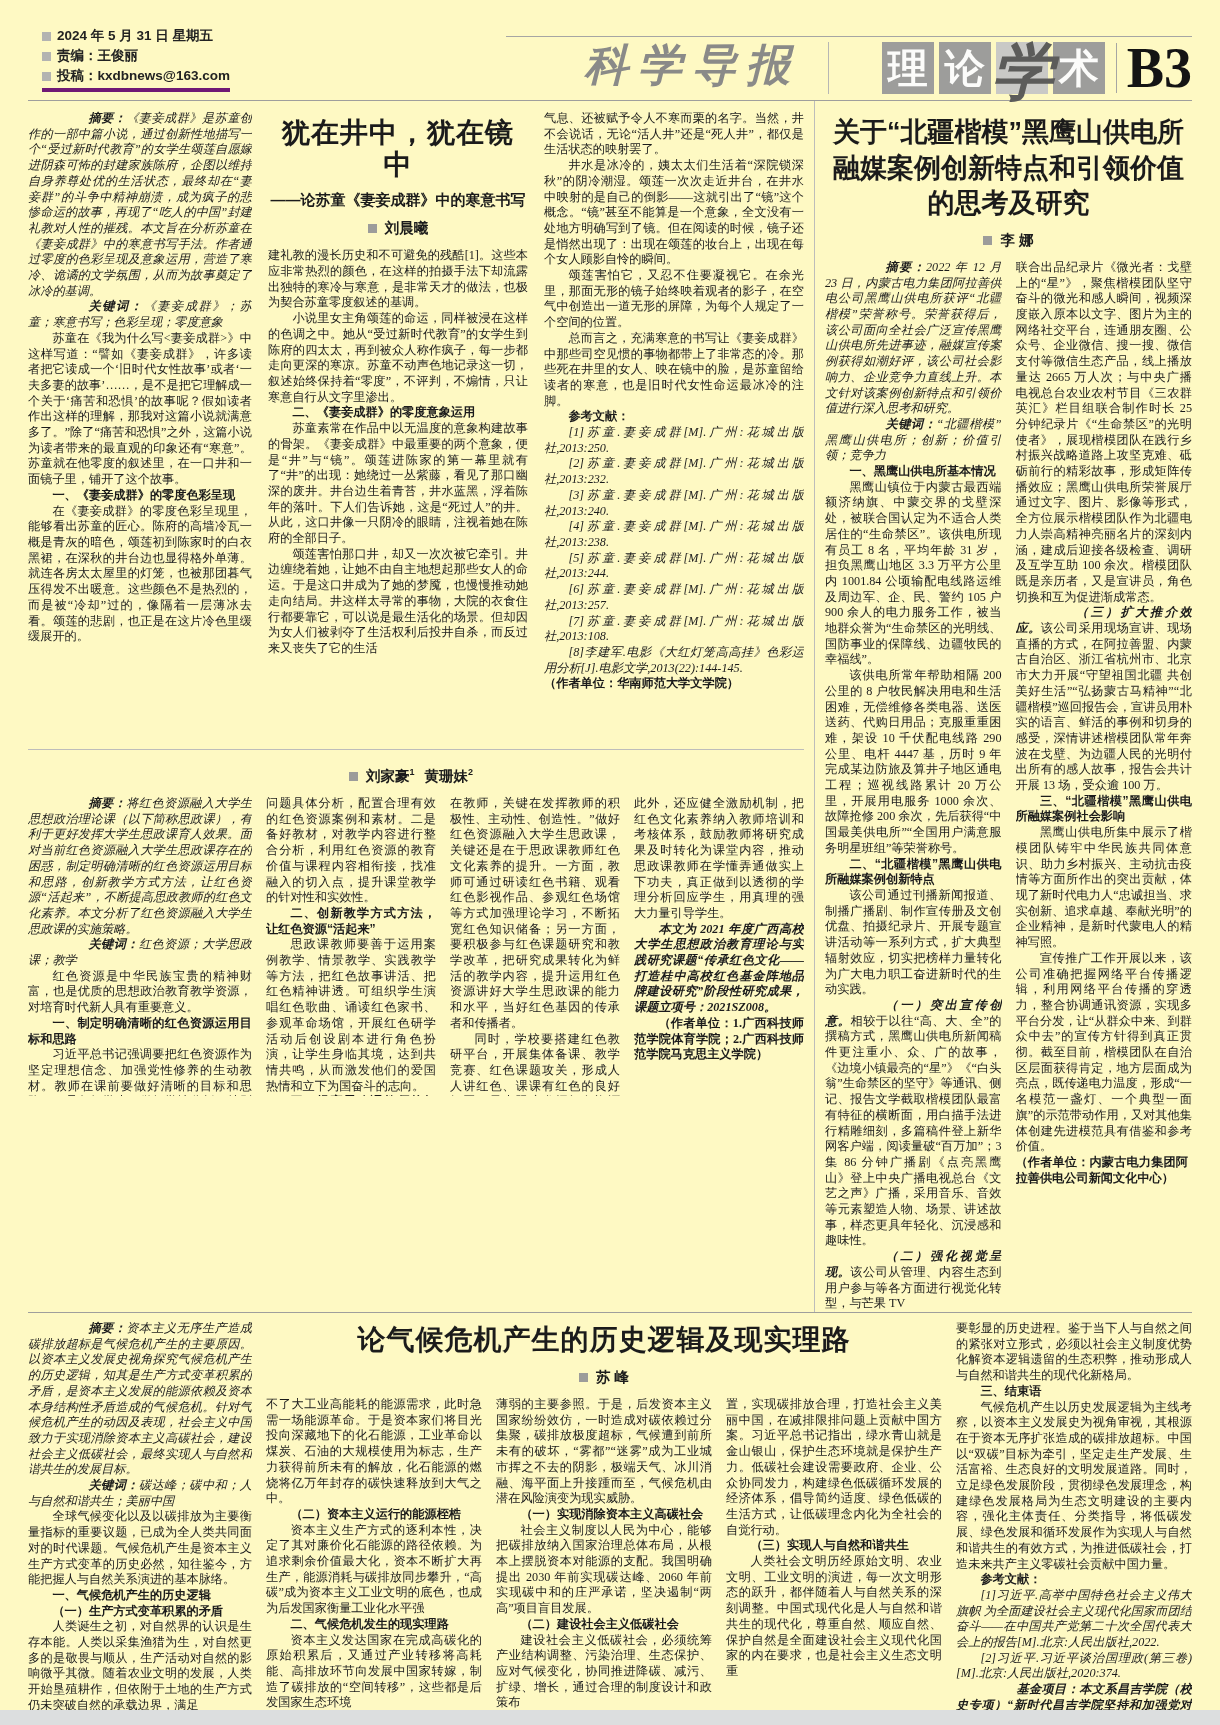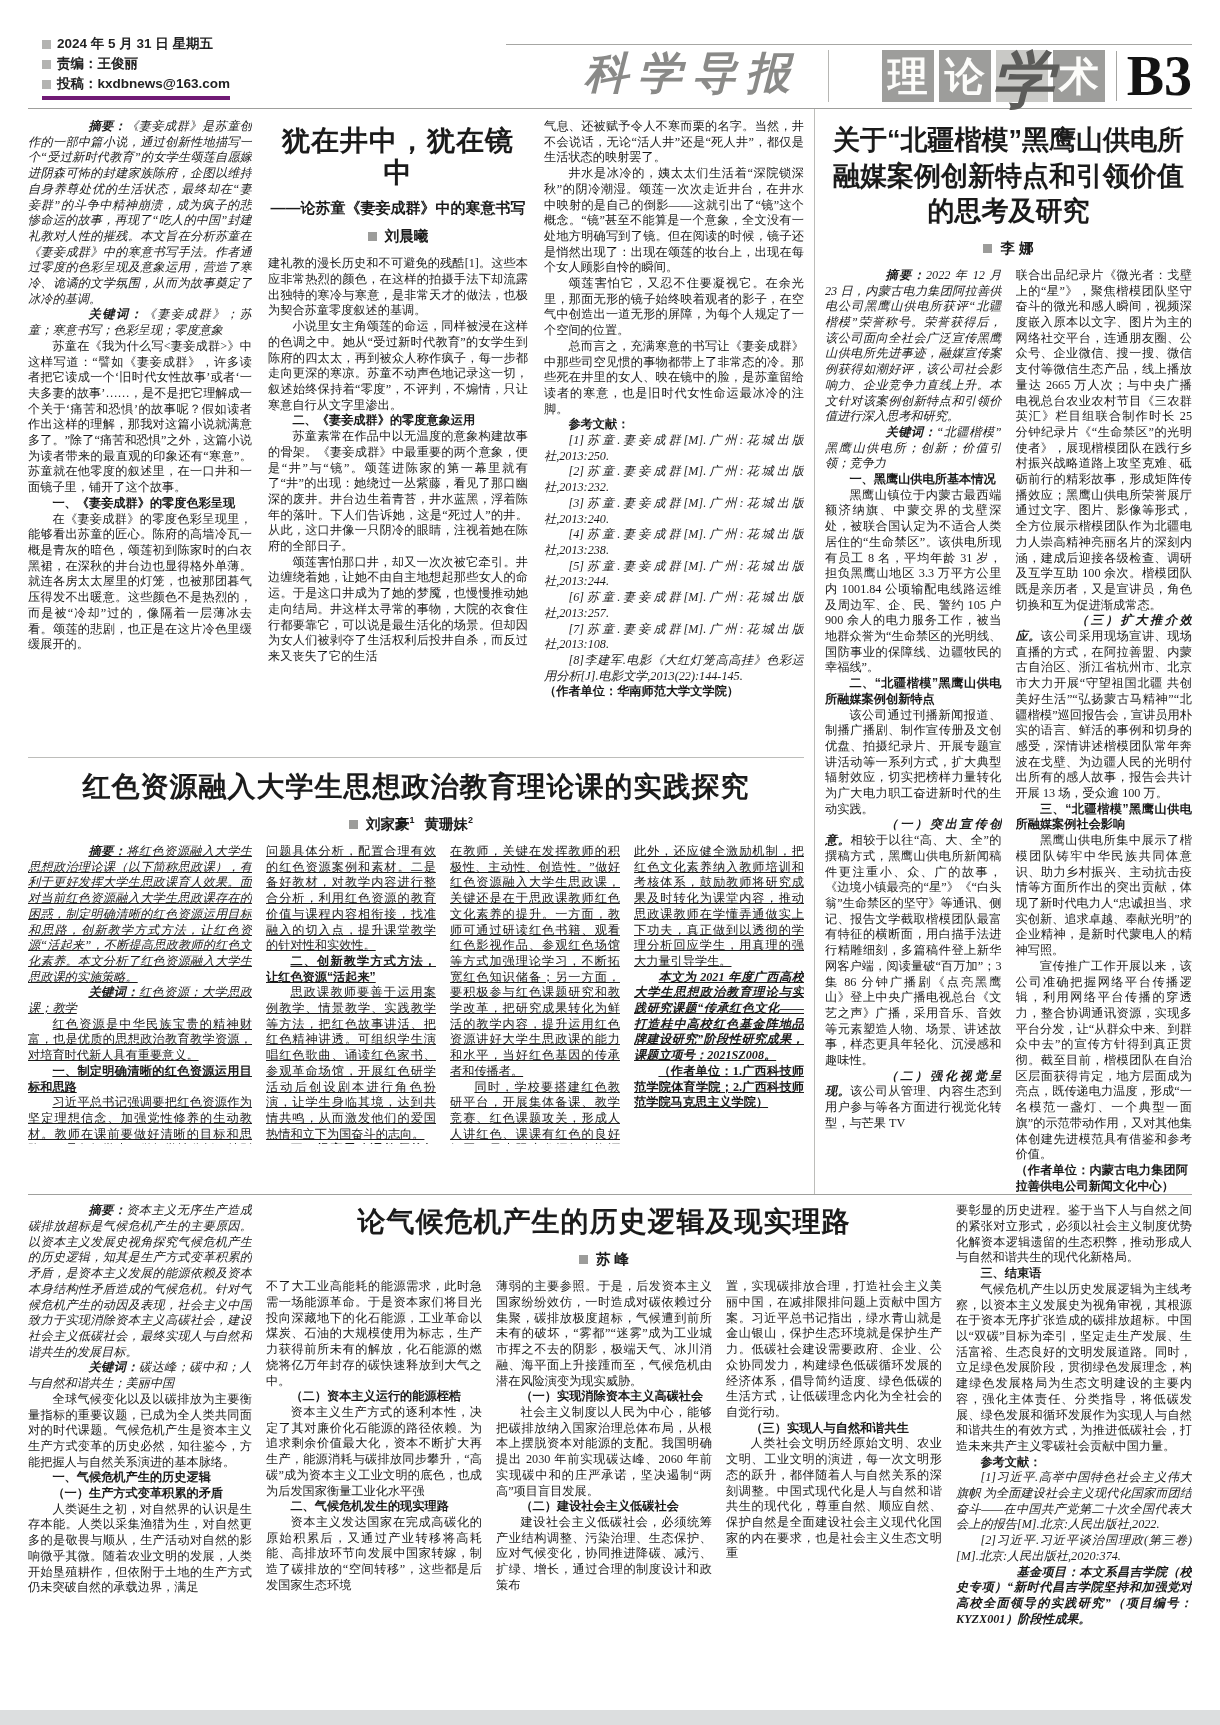--- a/index.html
+++ b/index.html
@@ -1,21 +1,21 @@
 <!DOCTYPE html>
 <html><head>
 <meta charset="utf-8">
 <style>
   * { margin:0; padding:0; box-sizing:border-box; }
   html,body { background:#e9e8e5; }
   .page {
     width:1220px; height:1725px; margin:0 auto; position:relative;
-    background:#ffffff; color:#1b1b1b;
+    background:#fef9c3; color:#1b1b1b;
     font-family:"Liberation Serif","DejaVu Serif",serif;
-    padding:8px 28px; overflow:hidden;
+    padding:0 28px; overflow:hidden;
   }
   
   .hdr { height:100px; position:relative; }
   .hdr-left { position:absolute; left:14px; top:26px; font-family:"Liberation Sans","DejaVu Sans",sans-serif; }
   .hdr-left .hl { display:flex; align-items:center; gap:6px; font-size:13.5px; font-weight:bold; color:#222; line-height:20px; }
   .sq { width:9px; height:9px; background:#b3b3b1; display:inline-block; flex:none; }
   .hl3 { border-bottom:4px solid #701a75; padding-bottom:2px; }
   .hdr-topline { position:absolute; top:36px; left:478px; right:0; height:1px; background:#a6a6a3; }
   .masthead { position:absolute; top:36px; left:556px; font-size:44px; font-weight:bold; font-style:italic;
     color:#8a8a88; letter-spacing:10px; font-family:"Liberation Serif","DejaVu Serif",serif; }
@@ -26,21 +26,21 @@
   .blk.xue { background:#c9c9c6; position:relative; overflow:visible; }
   .blk.xue span { position:absolute; top:-12px; left:-4px; font-size:62px; color:#5c5c5a; font-weight:bold;
     font-style:italic; font-family:"Liberation Serif","DejaVu Serif",serif; }
   .pageno { font-size:56px; line-height:50px; font-weight:bold; color:#141414; border-left:1px solid #a6a6a3;
     padding-left:10px; margin-left:6px; font-family:"Liberation Serif","DejaVu Serif",serif; }
   
   .upper { display:flex; border-top:1px solid #9f9f9c; }
   .left-stack { width:776px; flex:none; }
   .art1 { height:648px; display:grid; grid-template-columns:224px 1fr 1fr; column-gap:16px; padding-top:10px; }
   .art3 { height:404px; border-top:1px solid #bdbdba; padding-top:8px; }
-  .a3cols { display:grid; grid-template-columns:224px 1fr 1fr 1fr; column-gap:14px; height:300px; overflow:hidden;text-decoration:underline; }
+  .a3cols { display:grid; grid-template-columns:224px 1fr 1fr 1fr; column-gap:14px; height:300px; overflow:hidden; }
   .vdiv { width:1px; background:#bdbdba; margin:0 10px; }
   .art2 { flex:1; display:flex; flex-direction:column; padding-top:6px; min-width:0; }
   .a2cols { display:grid; grid-template-columns:1fr 1fr; column-gap:14px; flex:1; min-height:0; overflow:hidden; }
   .art4 { border-top:1px solid #9f9f9c; height:558px; display:grid; grid-template-columns:224px 1fr 236px;
     column-gap:14px; padding-top:8px; }
   .a4mid { display:flex; flex-direction:column; min-width:0; }
   .a4midcols { display:grid; grid-template-columns:1fr 1fr 1fr; column-gap:14px; flex:1; overflow:hidden; }
   .col { overflow:hidden; min-width:0; }
   .a1c2 { display:flex; flex-direction:column; min-width:0; }
   .a1c2 .col { flex:1; }
@@ -141,21 +141,20 @@
             <p class="b-ref">[4]苏童.妻妾成群[M].广州:花城出版社,2013:238.</p>
             <p class="b-ref">[5]苏童.妻妾成群[M].广州:花城出版社,2013:244.</p>
             <p class="b-ref">[6]苏童.妻妾成群[M].广州:花城出版社,2013:257.</p>
             <p class="b-ref">[7]苏童.妻妾成群[M].广州:花城出版社,2013:108.</p>
             <p class="b-ref">[8]李建军.电影《大红灯笼高高挂》色彩运用分析[J].电影文学,2013(22):144-145.</p>
             <p class="b-au">（作者单位：华南师范大学文学院）</p>
           </div>
       </div>
 
       <div class="art3">
-        <div class="t3 sans">红色资源融入大学生思想政治教育理论课的实践探究</div>
         <div class="byline sans">
           <span class="sq"></span>
           <span><span class="au-name">刘家豪<sup>1</sup></span><span class="au-name">黄珊妹<sup>2</sup></span></span>
         </div>
         <div class="a3cols">
           <div class="col">
               <p class="b-abs"><b class="lbl">摘要：</b>将红色资源融入大学生思想政治理论课（以下简称思政课），有利于更好发挥大学生思政课育人效果。面对当前红色资源融入大学生思政课存在的困惑，制定明确清晰的红色资源运用目标和思路，创新教学方式方法，让红色资源“活起来”，不断提高思政教师的红色文化素养。本文分析了红色资源融入大学生思政课的实施策略。</p>
               <p class="b-kw"><b class="lbl">关键词：</b>红色资源；大学思政课；教学</p>
               <p class="b-p">红色资源是中华民族宝贵的精神财富，也是优质的思想政治教育教学资源，对培育时代新人具有重要意义。</p>
               <p class="b-h">一、制定明确清晰的红色资源运用目标和思路</p>
@@ -189,20 +188,21 @@
       <div class="byline sans">
         <span class="sq"></span>
         <span>李 娜</span>
       </div>
       <div class="a2cols">
         <div class="col">
             <p class="b-abs"><b class="lbl">摘要：</b>2022 年 12 月 23 日，内蒙古电力集团阿拉善供电公司黑鹰山供电所获评“北疆楷模”荣誉称号。荣誉获得后，该公司面向全社会广泛宣传黑鹰山供电所先进事迹，融媒宣传案例获得如潮好评，该公司社会影响力、企业竞争力直线上升。本文针对该案例创新特点和引领价值进行深入思考和研究。</p>
             <p class="b-kw"><b class="lbl">关键词：</b>“北疆楷模” 黑鹰山供电所；创新；价值引领；竞争力</p>
             <p class="b-h">一、黑鹰山供电所基本情况</p>
             <p class="b-p">黑鹰山镇位于内蒙古最西端额济纳旗、中蒙交界的戈壁深处，被联合国认定为不适合人类居住的“生命禁区”。该供电所现有员工 8 名，平均年龄 31 岁，担负黑鹰山地区 3.3 万平方公里内 1001.84 公顷输配电线路运维及周边军、企、民、警约 105 户 900 余人的电力服务工作，被当地群众誉为“生命禁区的光明线、国防事业的保障线、边疆牧民的幸福线”。</p>
+            <p class="b-p">该供电所常年帮助相隔 200 公里的 8 户牧民解决用电和生活困难，无偿维修各类电器、送医送药、代购日用品；克服重重困难，架设 10 千伏配电线路 290 公里、电杆 4447 基，历时 9 年完成某边防旅及算井子地区通电工程；巡视线路累计 20 万公里，开展用电服务 1000 余次、故障抢修 200 余次，先后获得“中国最美供电所”“全国用户满意服务明星班组”等荣誉称号。</p>
             <p class="b-h">二、“北疆楷模”黑鹰山供电所融媒案例创新特点</p>
             <p class="b-p">该公司通过刊播新闻报道、制播广播剧、制作宣传册及文创优盘、拍摄纪录片、开展专题宣讲活动等一系列方式，扩大典型辐射效应，切实把榜样力量转化为广大电力职工奋进新时代的生动实践。</p>
             <p class="b-ri"><b class="lbl">（一）突出宣传创意。</b>相较于以往“高、大、全”的撰稿方式，黑鹰山供电所新闻稿件更注重小、众、广的故事，《边境小镇最亮的“星”》《“白头翁”生命禁区的坚守》等通讯、侧记、报告文学截取楷模团队最富有特征的横断面，用白描手法进行精雕细刻，多篇稿件登上新华网客户端，阅读量破“百万加”；3 集 86 分钟广播剧《点亮黑鹰山》登上中央广播电视总台《文艺之声》广播，采用音乐、音效等元素塑造人物、场景、讲述故事，样态更具年轻化、沉浸感和趣味性。</p>
             <p class="b-ri"><b class="lbl">（二）强化视觉呈现。</b>该公司从管理、内容生态到用户参与等各方面进行视觉化转型，与芒果 TV</p>
           </div>
         <div class="col">
             <p class="b-pc">联合出品纪录片《微光者：戈壁上的“星”》，聚焦楷模团队坚守奋斗的微光和感人瞬间，视频深度嵌入原本以文字、图片为主的网络社交平台，连通朋友圈、公众号、企业微信、搜一搜、微信支付等微信生态产品，线上播放量达 2665 万人次；与中央广播电视总台农业农村节目《三农群英汇》栏目组联合制作时长 25 分钟纪录片《“生命禁区”的光明使者》，展现楷模团队在践行乡村振兴战略道路上攻坚克难、砥砺前行的精彩故事，形成矩阵传播效应；黑鹰山供电所荣誉展厅通过文字、图片、影像等形式，全方位展示楷模团队作为北疆电力人崇高精神亮丽名片的深刻内涵，建成后迎接各级检查、调研及互学互助 100 余次。楷模团队既是亲历者，又是宣讲员，角色切换和互为促进渐成常态。</p>
             <p class="b-ri"><b class="lbl">（三）扩大推介效应。</b>该公司采用现场宣讲、现场直播的方式，在阿拉善盟、内蒙古自治区、浙江省杭州市、北京市大力开展“守望祖国北疆 共创美好生活”“弘扬蒙古马精神”“北疆楷模”巡回报告会，宣讲员用朴实的语言、鲜活的事例和切身的感受，深情讲述楷模团队常年奔波在戈壁、为边疆人民的光明付出所有的感人故事，报告会共计开展 13 场，受众逾 100 万。</p>
             <p class="b-h">三、“北疆楷模”黑鹰山供电所融媒案例社会影响</p>
             <p class="b-p">黑鹰山供电所集中展示了楷模团队铸牢中华民族共同体意识、助力乡村振兴、主动抗击疫情等方面所作出的突出贡献，体现了新时代电力人“忠诚担当、求实创新、追求卓越、奉献光明”的企业精神，是新时代蒙电人的精神写照。</p>

